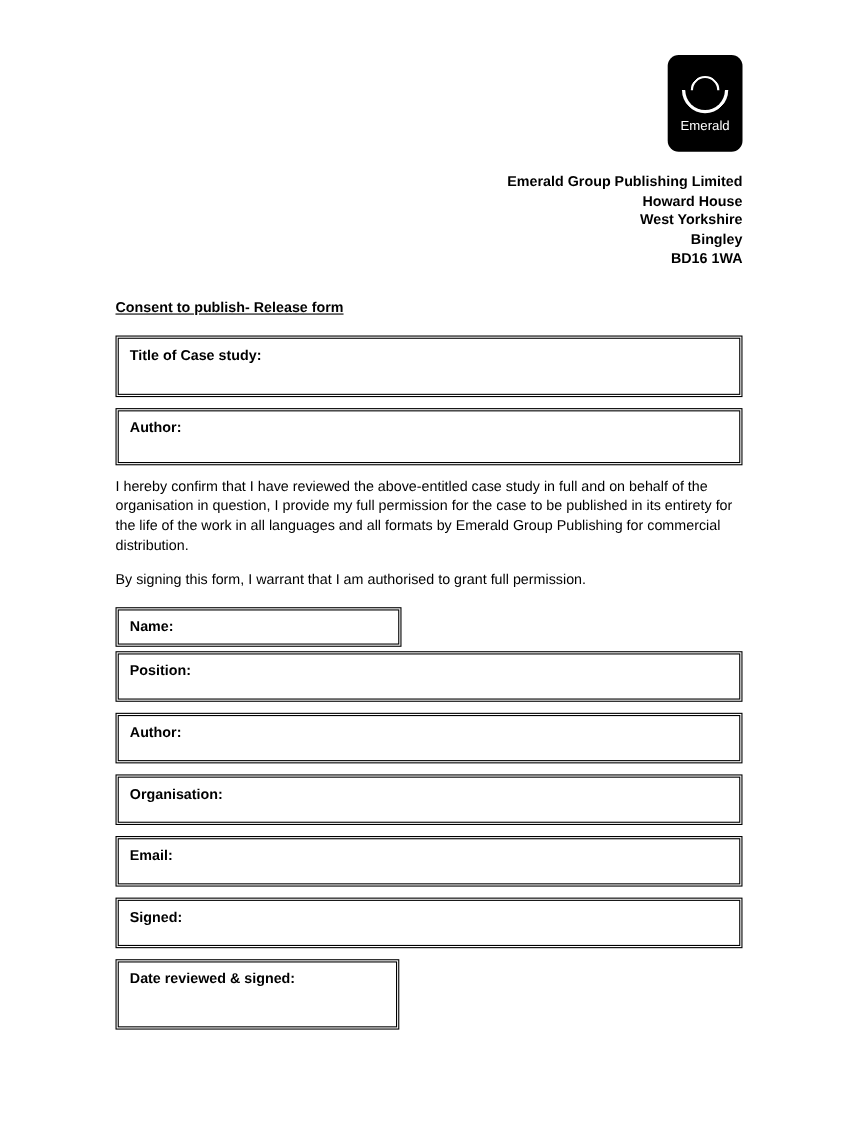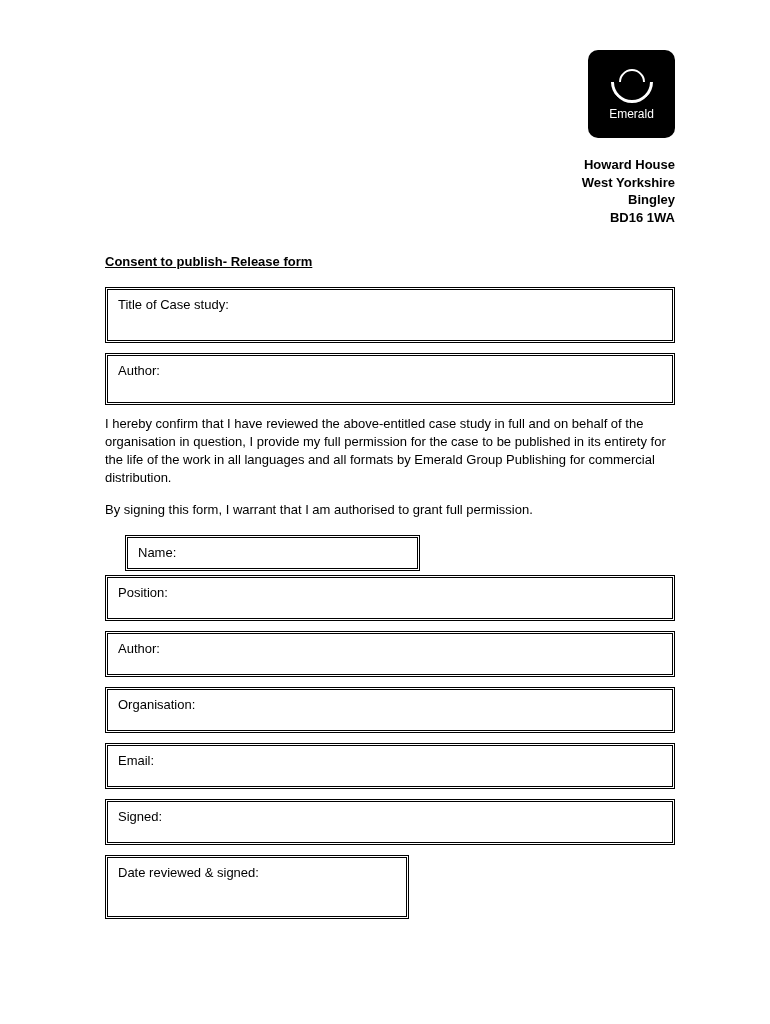--- a/index.html
+++ b/index.html
@@ -15,21 +15,21 @@
       font-size: 13px;
       color: #000;
       padding: 50px 95px 50px 105px;
     }
     .logo-wrap {
       display: flex;
       justify-content: flex-end;
       margin-bottom: 18px;
     }
     .logo {
-      width: 87px;
+      width: 68px;
       height: 88px;
       background: #000;
       border-radius: 10px;
       display: flex;
       flex-direction: column;
       align-items: center;
       justify-content: center;
       padding-bottom: 6px;
     }
     .logo-swirl {
@@ -80,47 +80,47 @@
       padding: 7px 10px 20px 10px;
       margin-bottom: 10px;
     }
     .field-box.tall {
       padding-bottom: 28px;
     }
     .field-box.medium {
       padding: 7px 10px 18px 10px;
     }
     .field-box.short {
-      width: 295px;
+      width: 260px;
       padding: 7px 10px 8px 10px;
-      margin-left: 20px;
     }
     .field-box.date {
-      width: 304px;
+      width: 258px;
       padding: 7px 10px 36px 10px;
     }
     .field-label {
-      font-weight: normal;
+      font-weight: bold;
     }
     .body-text {
       line-height: 1.38;
       margin-bottom: 14px;
     }
   </style>
 </head>
 <body>
 
 <div class="logo-wrap">
   <div class="logo">
     <div class="logo-swirl"></div>
     <div class="logo-text">Emerald</div>
   </div>
 </div>
 
 <div class="address-block">
+  <div>Emerald Group Publishing Limited</div>
   <div>Howard House</div>
   <div>West Yorkshire</div>
   <div>Bingley</div>
   <div>BD16 1WA</div>
 </div>
 
 <div class="form-title">Consent to publish- Release form</div>
 
 <div class="field-box tall">
   <span class="field-label">Title of Case study:</span>

